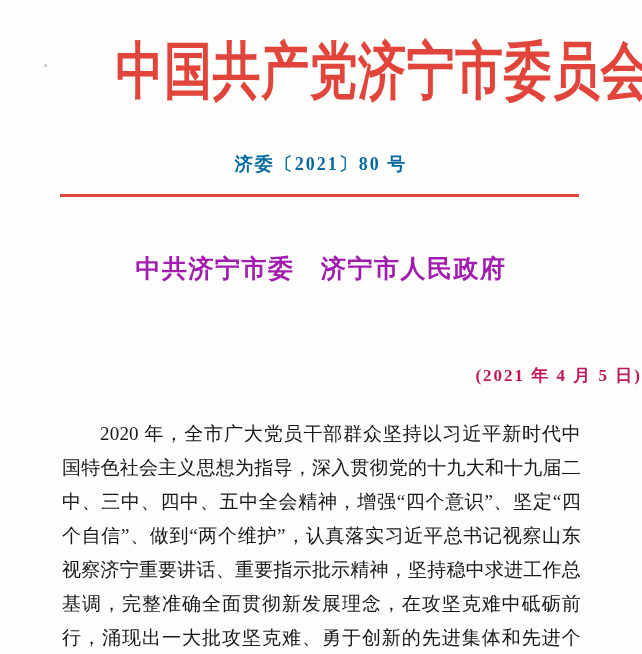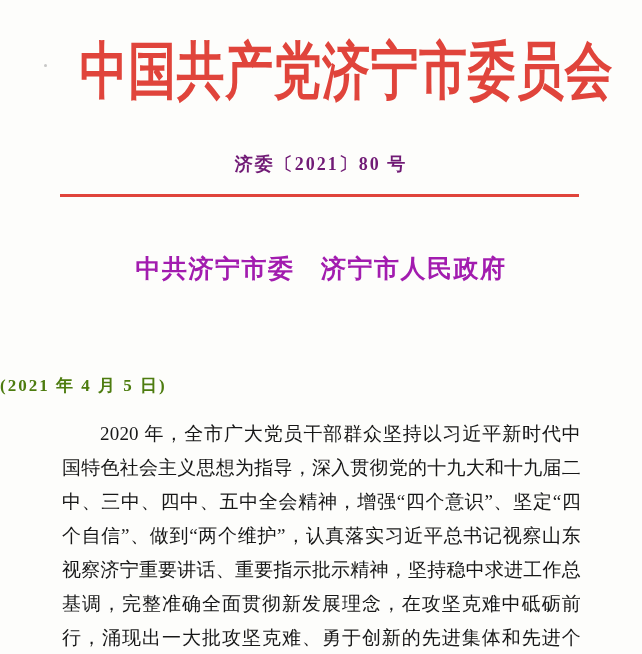--- a/index.html
+++ b/index.html
@@ -23,20 +23,21 @@
   }
   
   .org-title-wrap {
     position: absolute;
     top: 26px;
     left: 0;
     width: 642px;
     height: 90px;
     text-align: left;
     white-space: nowrap;
+    padding-left: 36px;
   }
   .org-title {
     display: inline-block;
     font-size: 62px;
     line-height: 90px;
     font-weight: bold;
     color: var(--accent);
     transform: scaleX(0.77);
     transform-origin: center;
     letter-spacing: 1px;
@@ -44,21 +45,21 @@
   
   .doc-number {
     position: absolute;
     top: 152px;
     left: 0;
     width: 642px;
     text-align: center;
     font-size: 18px;
     font-weight: bold;
     letter-spacing: 2px;
-    color: #701a75;
+    color: #0369a1;
   }
   
   .red-rule {
     position: absolute;
     top: 194px;
     left: 60px;
     width: 519px;
     height: 2.5px;
     background: var(--accent);
   }
@@ -74,28 +75,28 @@
     color: #a21caf;
   }
   .doc-title .t-line {
     font-size: 25px;
     line-height: 41px;
     letter-spacing: 1.5px;
     white-space: pre;
   }
   .doc-date {
     position: absolute;
-    top: 374px;
+    top: 364px;
     left: 0;
     width: 642px;
-    text-align: left;
+    text-align: right;
     font-size: 17px;
     font-weight: bold;
     letter-spacing: 2px;
-    color: #4d7c0f;
+    color: #be185d;
   }
   
   .doc-body {
     position: absolute;
     top: 417px;
     left: 62px;
     width: 519px;
     font-size: 19px;
     line-height: 34px;
     letter-spacing: 0.2px;

